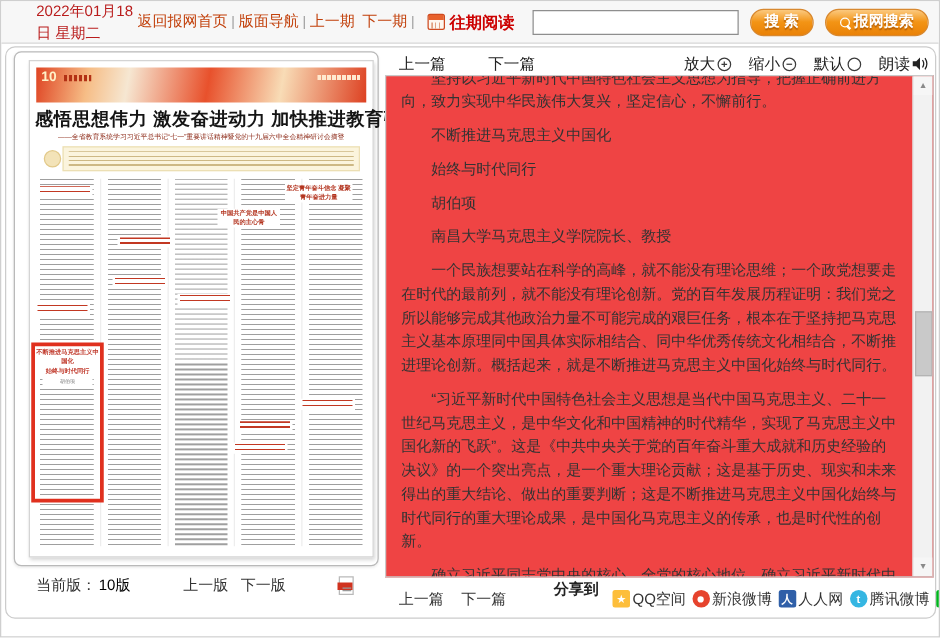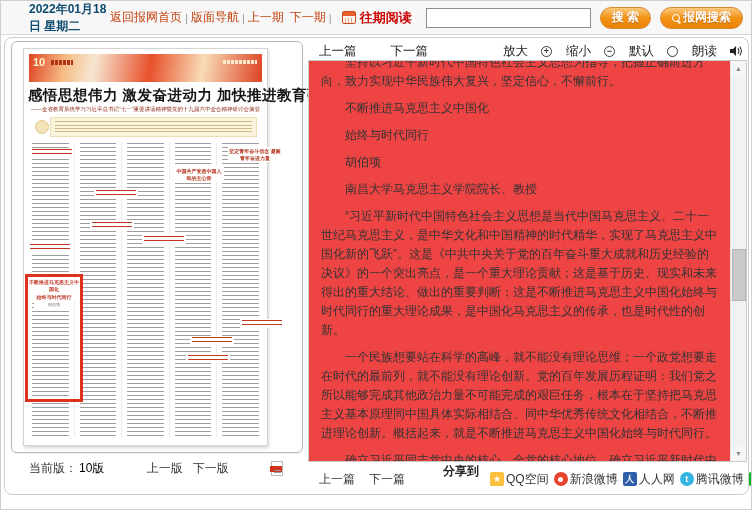--- a/index.html
+++ b/index.html
@@ -3,21 +3,21 @@
 <meta charset="utf-8">
 <style>
   html,body{margin:0;padding:0;background:#e9e9e9;}
   .screen{position:relative;width:752px;height:510px;background:#fff;border:1px solid #cfcfcf;
           font-family:"Liberation Sans","DejaVu Sans",sans-serif;overflow:hidden;box-sizing:border-box;}
   *{box-sizing:border-box;}
 
   
   .topbar{position:absolute;left:0;top:0;width:100%;height:34px;background:#f7f7f7;
           border-bottom:1px solid #d8d8d8;display:flex;align-items:center;padding:0 8px 0 28px;}
-  .tb-date{font-size:12px;color:#0c4a6e;width:148px;font-weight:bold;}
+  .tb-date{font-size:12px;color:#b91c1c;width:148px;}
   .tb-link{font-size:12px;color:#c2410c;cursor:pointer;margin:0 3px;white-space:nowrap;}
   .tb-sep{color:#9a9a9a;font-size:11px;}
   .cal-icon{width:14px;height:13px;border:1px solid #cf4a1f;border-radius:2px;margin:0 4px 0 10px;
             background:linear-gradient(to bottom,#e8612c 0,#e8612c 4px,#fdf6ee 4px);position:relative;flex:none;}
   .cal-icon::after{content:"";position:absolute;left:2px;right:2px;top:6px;height:5px;
             background:repeating-linear-gradient(to right,#e0a080 0 1px,transparent 1px 3px);}
   .tb-archive{font-size:13px;font-weight:bold;color:#cc0000;margin-right:10px;white-space:nowrap;}
   .tb-input{width:178px;height:20px;border:1px solid #8e8e8e;background:#fff;font-size:12px;padding:0 4px;margin-left:4px;}
   .btn-orange{height:22px;border:1px solid #d8882f;border-radius:11px;color:#fff;font-size:12px;font-weight:bold;
               background:linear-gradient(#fbc97f,#f39415 48%,#ea8207);padding:0 11px;margin-left:9px;
@@ -25,21 +25,21 @@
   .btn-orange .mag{width:8px;height:8px;border:1.5px solid #fff;border-radius:50%;position:relative;margin-right:3px;flex:none;}
   .btn-orange .mag::after{content:"";position:absolute;width:4px;height:1.5px;background:#fff;transform:rotate(45deg);left:4px;top:6px;}
   .spacer{flex:1;}
 
   
   .outer{position:absolute;left:3px;top:36px;width:745px;height:458px;border:1px solid #ccc;border-radius:8px;background:#fff;}
 
   
   .paper-panel{position:absolute;left:10px;top:40px;width:292px;height:412px;border:1px solid #b9b9b9;
                border-radius:6px;background:#fff;box-shadow:0 1px 2px rgba(0,0,0,.07);}
-  .paper{position:absolute;left:11px;top:6px;width:245px;height:398px;border:1px solid #d4d4d4;background:#fff;
+  .paper{position:absolute;left:11px;top:6px;width:276px;height:398px;border:1px solid #d4d4d4;background:#fff;
          box-shadow:1px 2px 3px rgba(0,0,0,.16);cursor:pointer;}
   .banner{position:absolute;left:5px;top:5px;right:5px;height:28px;overflow:hidden;
           background:linear-gradient(100deg,#df4423 0%,#f6bd86 16%,#f6e7d2 28%,#e8512c 52%,#f8dcb6 74%,#dd4122 100%);}
   .banner-badge{position:absolute;left:4px;top:2px;font-size:11px;font-weight:bold;color:#fff2c8;}
   .banner-badge-sub{position:absolute;left:22px;top:6px;width:22px;height:5px;
           background:repeating-linear-gradient(to right,#b33115 0 3px,transparent 3px 4px);}
   .banner-core{position:absolute;left:50%;top:5px;transform:translateX(-50%);background:#c8200f;color:#ffd54a;
           font-weight:bold;font-size:11px;letter-spacing:1px;padding:2px 12px;border-radius:3px;white-space:nowrap;
           box-shadow:0 0 0 1px #ef7а4a;}
   .banner-date{position:absolute;right:5px;top:6px;width:34px;height:4px;
@@ -68,21 +68,21 @@
   .pc-val{color:#000;margin-left:2px;}
   .pc-link{cursor:pointer;color:#333;margin:0 5px;}
   .pdf-icon{width:12px;height:15px;background:#fff;border:1px solid #b9b9b9;position:relative;margin-right:20px;cursor:pointer;}
   .pdf-icon::before{content:"";position:absolute;left:-2px;top:4px;width:12px;height:6px;background:#d0321e;}
   .pdf-icon::after{content:"";position:absolute;left:2px;bottom:2px;width:7px;height:1px;background:#999;box-shadow:0 -2px 0 #999;}
 
   
   .reader-nav{position:absolute;left:318px;top:42px;width:424px;height:16px;display:flex;align-items:center;font-size:12.5px;color:#222;}
   .rn-link{cursor:pointer;margin-right:34px;white-space:nowrap;}
   .rn-right{margin-left:auto;display:flex;align-items:center;gap:4px;}
-  .rn-ctl{cursor:pointer;white-space:nowrap;margin-left:10px;display:flex;align-items:center;gap:13px;}
+  .rn-ctl{cursor:pointer;white-space:nowrap;margin-left:10px;display:flex;align-items:center;gap:2px;}
   .circle-ic{width:11px;height:11px;border:1px solid #3c3c3c;border-radius:50%;display:inline-flex;align-items:center;
              justify-content:center;font-size:9px;line-height:1;color:#3c3c3c;font-weight:bold;}
 
   .article-box{position:absolute;left:307px;top:59px;width:439px;height:402px;border:1px solid #c9c9c9;background:#ef4444;overflow:hidden;}
   .article-text{position:absolute;left:12px;right:28px;top:0;bottom:0;overflow:hidden;}
   .article-text p{margin:0 0 8px;font-size:12px;line-height:19px;color:#333;text-indent:2em;}
   .article-text p.first{margin-top:-8px;}
   .scrollbar{position:absolute;right:0;top:0;bottom:0;width:16px;background:#f2f2f2;border-left:1px solid #e2e2e2;}
   .sb-btn{position:absolute;left:0;width:15px;height:15px;background:#f6f6f6;color:#8a8a8a;font-size:7px;
           display:flex;align-items:center;justify-content:center;cursor:pointer;}
@@ -209,22 +209,22 @@
     </span>
   </div>
 
   <div class="article-box">
     <div class="article-text">
       <p class="first">坚持以习近平新时代中国特色社会主义思想为指导，把握正确前进方向，致力实现中华民族伟大复兴，坚定信心，不懈前行。</p>
       <p>不断推进马克思主义中国化</p>
       <p>始终与时代同行</p>
       <p>胡伯项</p>
       <p>南昌大学马克思主义学院院长、教授</p>
+      <p>一个民族想要站在科学的高峰，就不能没有理论思维；一个政党想要走在时代的最前列，就不能没有理论创新。党的百年发展历程证明：我们党之所以能够完成其他政治力量不可能完成的艰巨任务，根本在于坚持把马克思主义基本原理同中国具体实际相结合、同中华优秀传统文化相结合，不断推进理论创新。概括起来，就是不断推进马克思主义中国化始终与时代同行。</p>
       <p>“习近平新时代中国特色社会主义思想是当代中国马克思主义、二十一世纪马克思主义，是中华文化和中国精神的时代精华，实现了马克思主义中国化新的飞跃”。这是《中共中央关于党的百年奋斗重大成就和历史经验的决议》的一个突出亮点，是一个重大理论贡献；这是基于历史、现实和未来得出的重大结论、做出的重要判断；这是不断推进马克思主义中国化始终与时代同行的重大理论成果，是中国化马克思主义的传承，也是时代性的创新。</p>
-      <p>一个民族想要站在科学的高峰，就不能没有理论思维；一个政党想要走在时代的最前列，就不能没有理论创新。党的百年发展历程证明：我们党之所以能够完成其他政治力量不可能完成的艰巨任务，根本在于坚持把马克思主义基本原理同中国具体实际相结合、同中华优秀传统文化相结合，不断推进理论创新。概括起来，就是不断推进马克思主义中国化始终与时代同行。</p>
       <p>确立习近平同志党中央的核心、全党的核心地位，确立习近平新时代中国特色社会主义思想的指导地位，对新时代党和国家事业发展、对推进中华民族伟大复兴历史进程具有决定性意义。</p>
     </div>
     <div class="scrollbar">
       <div class="sb-btn sb-up">▲</div>
       <div class="sb-thumb"></div>
       <div class="sb-btn sb-down">▼</div>
     </div>
   </div>
 
   <div class="share-row">

